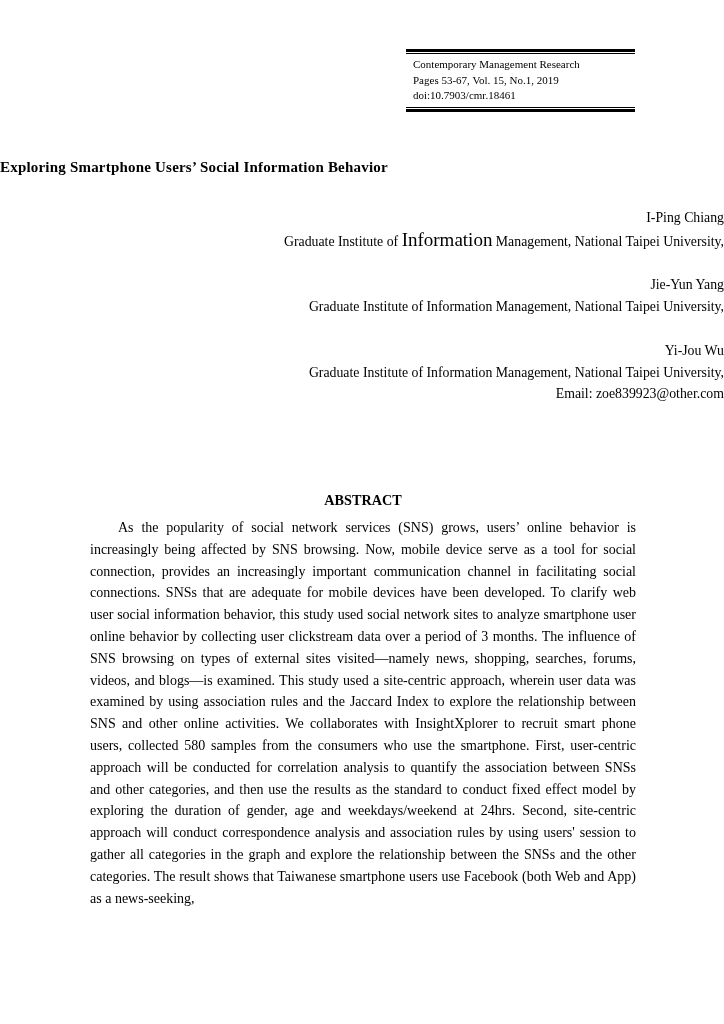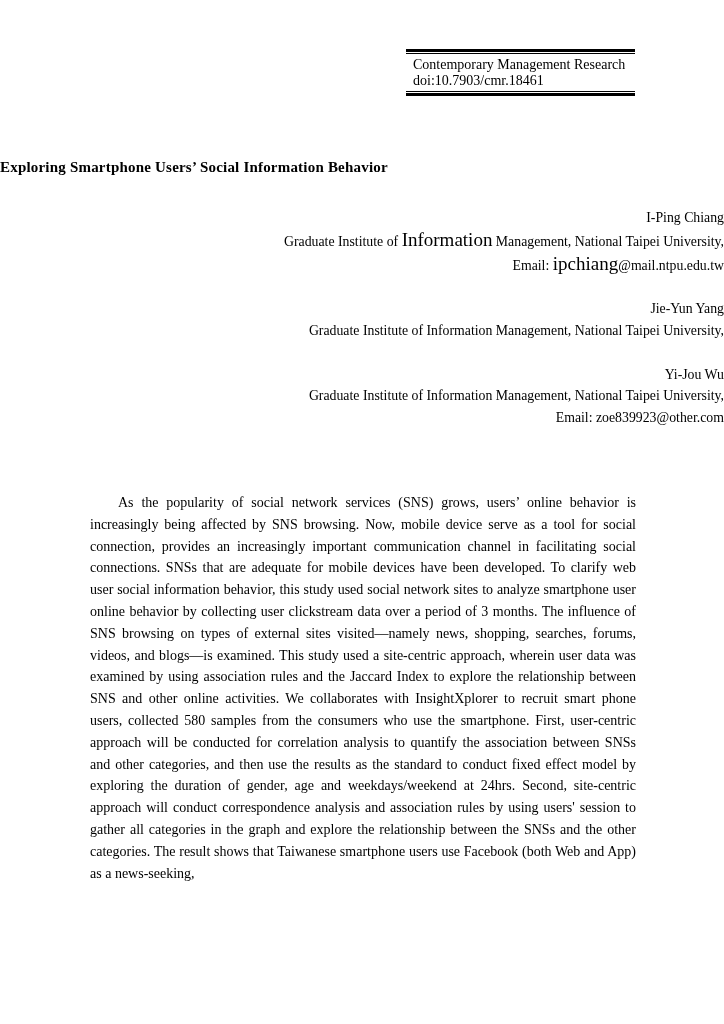--- a/index.html
+++ b/index.html
@@ -15,21 +15,21 @@
   
   .journal-box{
     position:absolute;top:49px;left:406px;width:229px;
   }
   .rule-thick{height:3px;background:#000;}
   .rule-thin{height:1px;background:#000;margin-top:1px;}
   .rule-thin-b{height:1px;background:#000;}
   .rule-thick-b{height:3px;background:#000;margin-top:1px;}
   .jb-text{
     padding:3px 2px 3px 7px;
-    font-size:14px;line-height:15.6px;
+    font-size:11px;line-height:15.6px;
     white-space:nowrap;
   }
   
   .paper-title{
     position:absolute;top:159px;left:0;width:100%;
     text-align:left;
     font-size:15px;font-weight:bold;
     letter-spacing:0.2px;
     margin:0;
   }
@@ -59,42 +59,43 @@
 </head>
 <body>
 
 <div class="page">
 
   <div class="journal-box">
     <div class="rule-thick"></div>
     <div class="rule-thin"></div>
     <div class="jb-text">
       <div>Contemporary Management Research</div>
+      <div>Pages 53-67, Vol. 15, No.1, 2019</div>
       <div>doi:10.7903/cmr.18461</div>
     </div>
     <div class="rule-thin-b"></div>
     <div class="rule-thick-b"></div>
   </div>
 
   <h1 class="paper-title">Exploring Smartphone Users’ Social Information Behavior</h1>
 
   <div class="authors" id="authors">
       <div class="author-block">
         <div class="author-name">I-Ping Chiang</div>
         <div class="author-affiliation"><span>Graduate Institute of </span><span class="lg">Information</span><span> Management, National Taipei University,</span></div>
-        <div class="author-email"><span>Email: </span><span class="lg">ipchiang</span><span>@mail.ntpu.edu.tw</span></div>
       </div>
       <div class="author-block">
         <div class="author-name">Jie-Yun Yang</div>
         <div class="author-affiliation"><span>Graduate Institute of Information Management, National Taipei University,</span></div>
       </div>
       <div class="author-block">
         <div class="author-name">Yi-Jou Wu</div>
         <div class="author-affiliation"><span>Graduate Institute of Information Management, National Taipei University,</span></div>
         <div class="author-email"><span>Email: zoe839923@other.com</span></div>
       </div>
     </div>
 
   <div class="abstract">
+    <div class="abstract-heading">ABSTRACT</div>
     <p class="abstract-text">As the popularity of social network services (SNS) grows, users’ online behavior is increasingly being affected by SNS browsing. Now, mobile device serve as a tool for social connection, provides an increasingly important communication channel in facilitating social connections. SNSs that are adequate for mobile devices have been developed. To clarify web user social information behavior, this study used social network sites to analyze smartphone user online behavior by collecting user clickstream data over a period of 3 months. The influence of SNS browsing on types of external sites visited—namely news, shopping, searches, forums, videos, and blogs—is examined. This study used a site-centric approach, wherein user data was examined by using association rules and the Jaccard Index to explore the relationship between SNS and other online activities. We collaborates with InsightXplorer to recruit smart phone users, collected 580 samples from the consumers who use the smartphone. First, user-centric approach will be conducted for correlation analysis to quantify the association between SNSs and other categories, and then use the results as the standard to conduct fixed effect model by exploring the duration of gender, age and weekdays/weekend at 24hrs. Second, site-centric approach will conduct correspondence analysis and association rules by using users' session to gather all categories in the graph and explore the relationship between the SNSs and the other categories. The result shows that Taiwanese smartphone users use Facebook (both Web and App) as a news-seeking,</p>
   </div>
 
 </div>
 
 </body></html>

